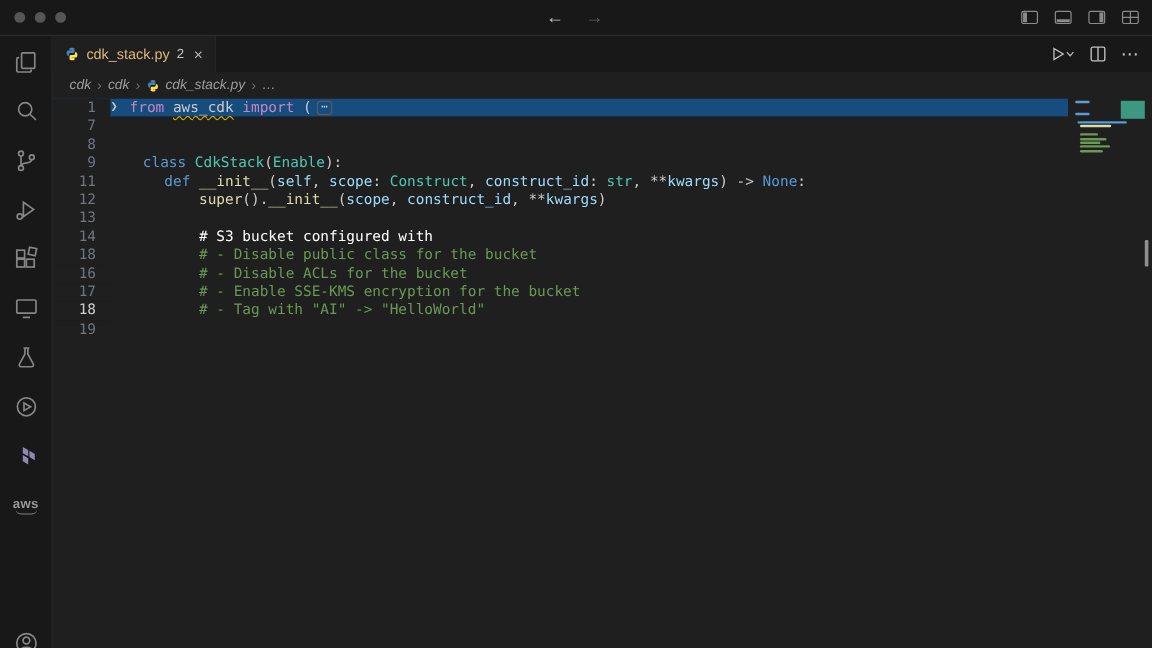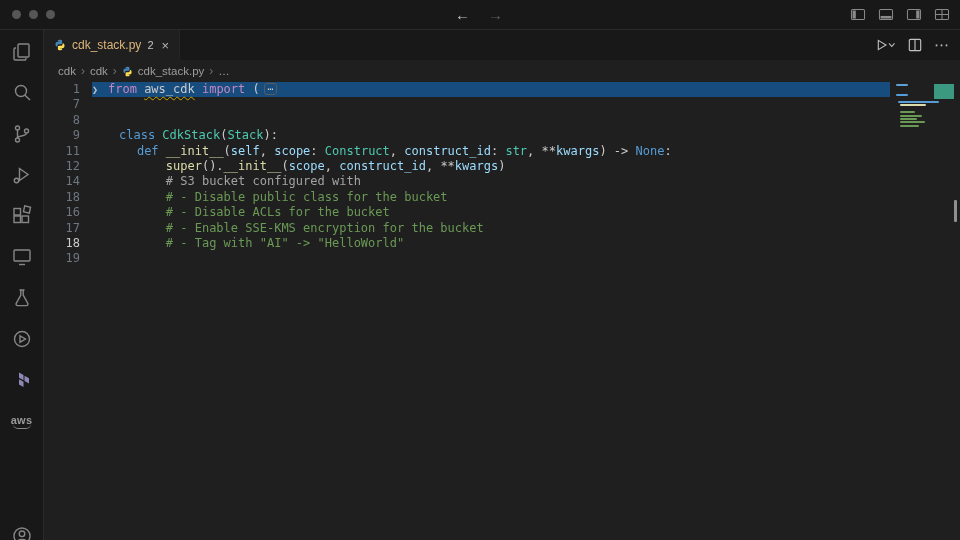--- a/index.html
+++ b/index.html
@@ -44,21 +44,21 @@
   .tab-close { font-size:13px; color:#b6b6b6; margin-left:2px; cursor:pointer; }
   .editor-actions { position:absolute; right:10px; top:0; height:30px; display:flex; align-items:center; gap:12px; }
   .ea { display:flex; align-items:center; color:#c2c2c2; cursor:pointer; }
   .ea svg { display:block; }
   .ellipsis { font-size:15px; color:#c2c2c2; letter-spacing:1px; cursor:pointer; }
 
   
   .breadcrumb { height:22px; display:flex; align-items:center; gap:5px;
                 padding-left:14px; font-size:11.5px; color:#9d9d9d; flex:0 0 auto; }
   .bc-sep { color:#6d6d6d; font-size:12px; }
-  .bc-item { cursor:pointer; }
+  .bc-item { cursor:pointer;font-style:italic; }
 
   
   .editor { flex:1; position:relative; font-family:"DejaVu Sans Mono", monospace;
             font-size:12px; line-height:15.4px; overflow:hidden; }
   .code-area { position:absolute; inset:0 70px 0 0; }
   .row { display:flex; height:15.4px; white-space:pre; cursor:text; }
   .row .num { width:48px; flex:0 0 48px; text-align:right; padding-right:12px;
               color:#6e7681; background:#1f1f1f; cursor:pointer; }
   .row.cur .num { color:#cccccc; }
   .row .foldc { width:16px; flex:0 0 16px; color:#c5c5c5; font-size:10px; line-height:15.4px; text-align:left; }
@@ -236,24 +236,25 @@
         <span class="bc-item">cdk_stack.py</span>
         <span class="bc-sep">›</span>
         <span class="bc-item">…</span>
       </div>
 
       <div class="editor">
         <div class="code-area">
             <div class="row hl"><span class="num">1</span><span class="foldc">❯</span><span><span style="color: rgb(197, 134, 192);">from </span><span class="squiggle" style="color: rgb(204, 204, 204);">aws_cdk</span><span style="color: rgb(204, 204, 204);"> </span><span style="color: rgb(197, 134, 192);">import</span><span style="color: rgb(204, 204, 204);"> (</span><span class="foldbox" style="color: rgb(204, 204, 204);">⋯</span></span></div>
             <div class="row"><span class="num">7</span><span class="foldc"></span><span></span></div>
             <div class="row"><span class="num">8</span><span class="foldc"></span><span></span></div>
-            <div class="row"><span class="num">9</span><span class="foldc"></span><span><span style="color: rgb(86, 156, 214); margin-left: 11px;">class </span><span style="color: rgb(78, 201, 176);">CdkStack</span><span style="color: rgb(204, 204, 204);">(</span><span style="color: rgb(78, 201, 176);">Stack</span><span style="color: rgb(204, 204, 204);">):</span></span></div>
+            <div class="row"><span class="num">9</span><span class="foldc"></span><span><span style="color: rgb(86, 156, 214); margin-left: 11px;">class </span><span style="color: rgb(78, 201, 176);">CdkStack</span><span style="color: rgb(204, 204, 204);">(</span><span style="color: rgb(78, 201, 176);">Enable</span><span style="color: rgb(204, 204, 204);">):</span></span></div>
             <div class="row"><span class="num">11</span><span class="foldc"></span><span><span style="color: rgb(204, 204, 204);">    </span><span style="color: rgb(86, 156, 214);">def </span><span style="color: rgb(220, 220, 170);">__init__</span><span style="color: rgb(204, 204, 204);">(</span><span style="color: rgb(156, 220, 254);">self</span><span style="color: rgb(204, 204, 204);">, </span><span style="color: rgb(156, 220, 254);">scope</span><span style="color: rgb(204, 204, 204);">: </span><span style="color: rgb(78, 201, 176);">Construct</span><span style="color: rgb(204, 204, 204);">, </span><span style="color: rgb(156, 220, 254);">construct_id</span><span style="color: rgb(204, 204, 204);">: </span><span style="color: rgb(78, 201, 176);">str</span><span style="color: rgb(204, 204, 204);">, </span><span style="color: rgb(204, 204, 204);">**</span><span style="color: rgb(156, 220, 254);">kwargs</span><span style="color: rgb(204, 204, 204);">) </span><span style="color: rgb(204, 204, 204);">-&gt; </span><span style="color: rgb(86, 156, 214);">None</span><span style="color: rgb(204, 204, 204);">:</span></span></div>
             <div class="row"><span class="num">12</span><span class="foldc"></span><span><span style="color: rgb(204, 204, 204);">        </span><span style="color: rgb(220, 220, 170);">super</span><span style="color: rgb(204, 204, 204);">().</span><span style="color: rgb(220, 220, 170);">__init__</span><span style="color: rgb(204, 204, 204);">(</span><span style="color: rgb(156, 220, 254);">scope</span><span style="color: rgb(204, 204, 204);">, </span><span style="color: rgb(156, 220, 254);">construct_id</span><span style="color: rgb(204, 204, 204);">, </span><span style="color: rgb(204, 204, 204);">**</span><span style="color: rgb(156, 220, 254);">kwargs</span><span style="color: rgb(204, 204, 204);">)</span></span></div>
-            <div class="row"><span class="num">14</span><span class="foldc"></span><span><span style="color: #a3a3a3;">        # S3 bucket configured with</span></span></div>
+            <div class="row"><span class="num">13</span><span class="foldc"></span><span></span></div>
+            <div class="row"><span class="num">14</span><span class="foldc"></span><span><span style="color: #ffffff;">        # S3 bucket configured with</span></span></div>
             <div class="row"><span class="num">18</span><span class="foldc"></span><span><span style="color: rgb(106, 153, 85);">        # - Disable public class for the bucket</span></span></div>
             <div class="row"><span class="num">16</span><span class="foldc"></span><span><span style="color: rgb(106, 153, 85);">        # - Disable ACLs for the bucket</span></span></div>
             <div class="row"><span class="num">17</span><span class="foldc"></span><span><span style="color: rgb(106, 153, 85);">        # - Enable SSE-KMS encryption for the bucket</span></span></div>
             <div class="row cur"><span class="num">18</span><span class="foldc"></span><span><span style="color: rgb(106, 153, 85);">        # - Tag with "AI" -&gt; "HelloWorld"</span></span></div>
             <div class="row"><span class="num">19</span><span class="foldc"></span><span></span></div>
           </div>
         <div class="minimap">
           <div>
               <div class="mm-line" style="width: 12.1px; margin-left: 0px; background: rgb(95, 159, 214);"></div>
               <div class="mm-line" style="width: 0px; margin-left: 0px; background: transparent;"></div>

